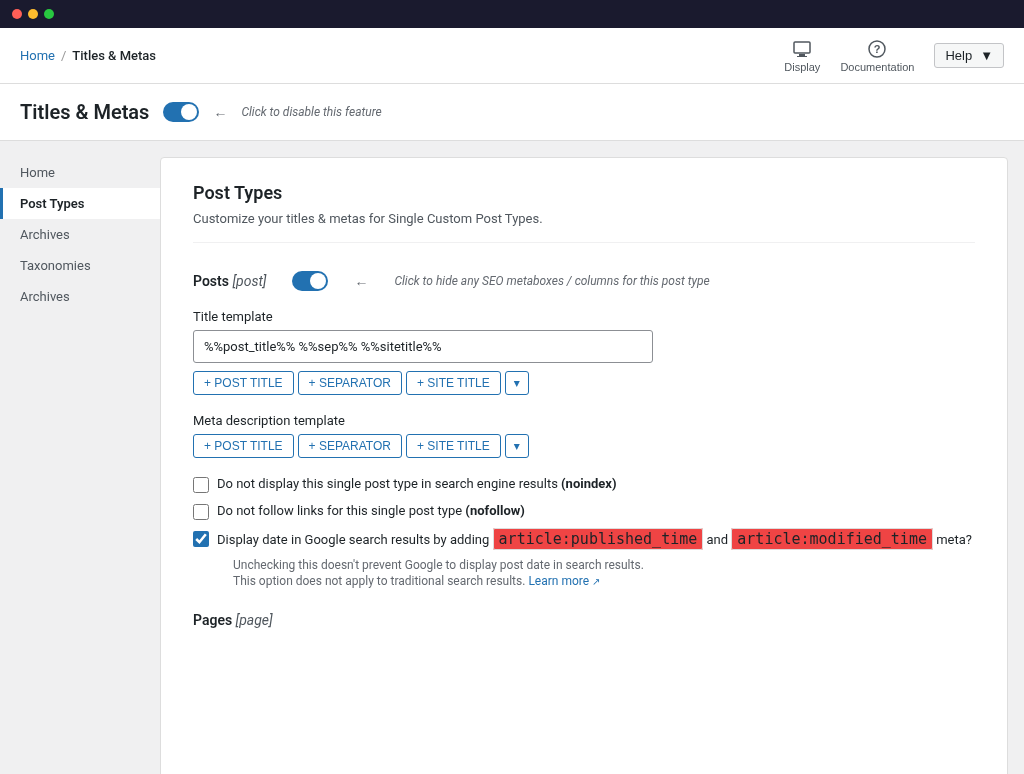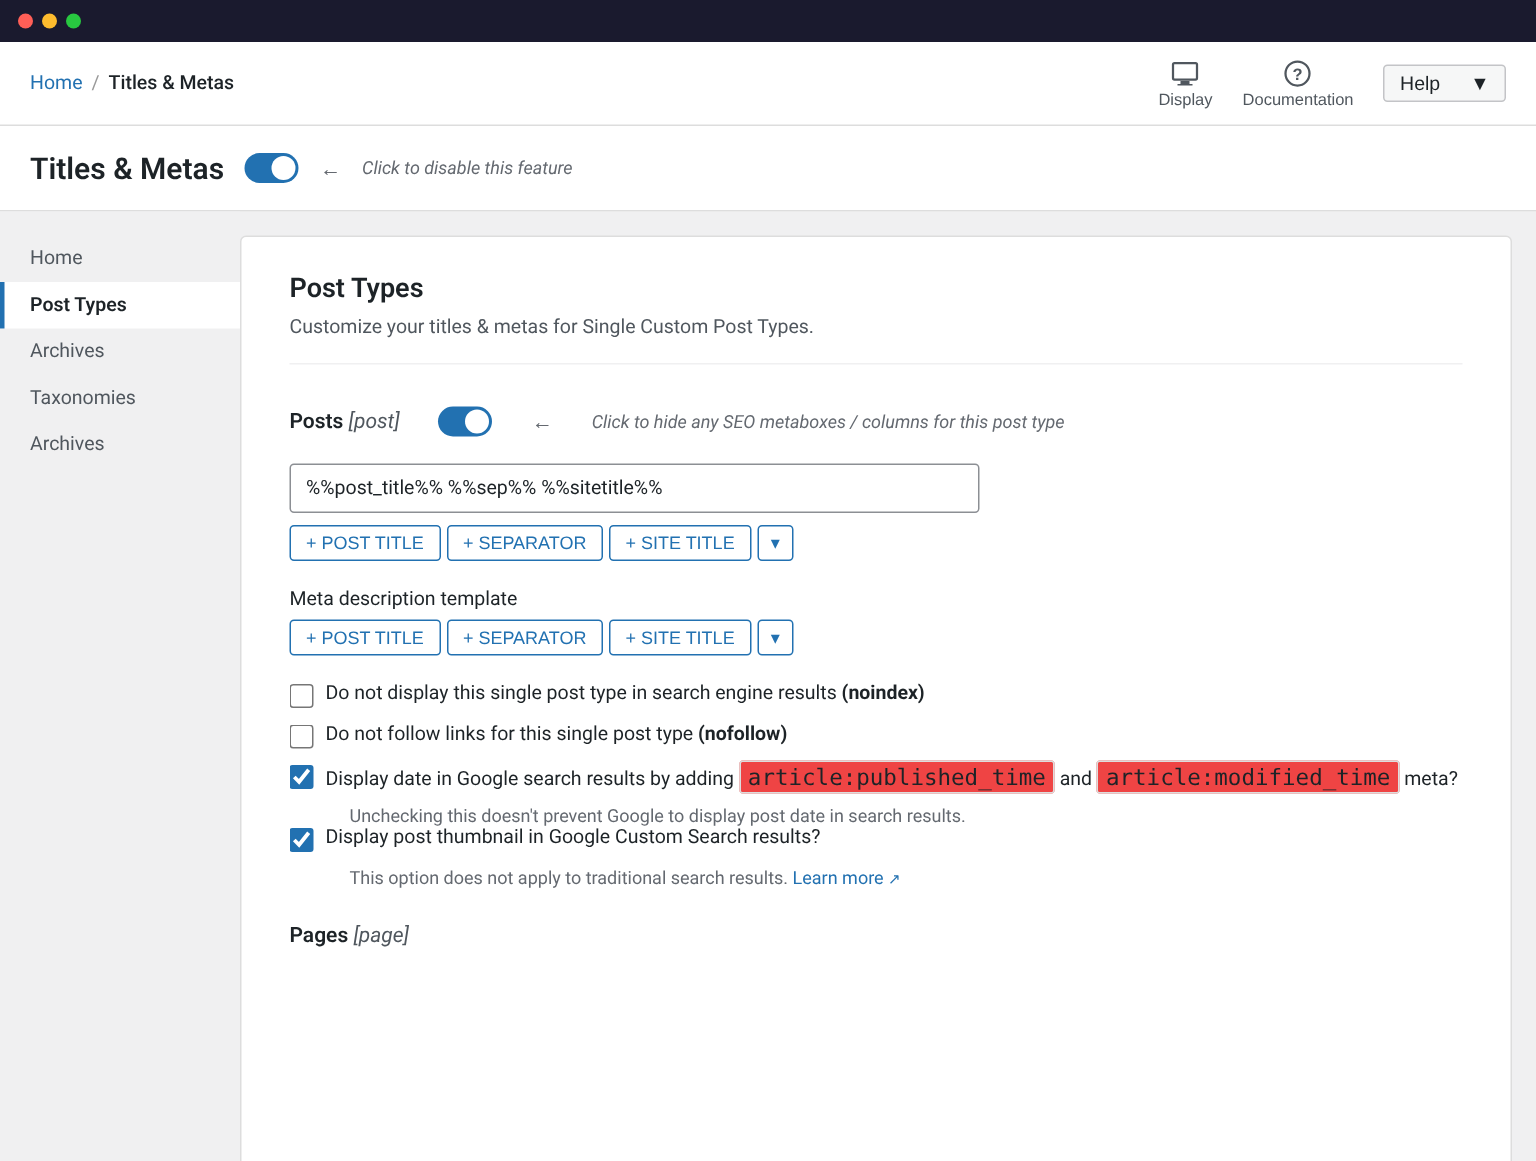--- a/index.html
+++ b/index.html
@@ -72,21 +72,21 @@
     }
     .help-btn {
       border: 1px solid #c3c4c7;
       border-radius: 3px;
       padding: 4px 10px;
       background: #f6f7f7;
       cursor: pointer;
       font-size: 13px;
       display: flex;
       align-items: center;
-      gap: 20px;
+      gap: 8px;
       color: #1d2327;
     }
 
     
     .page-header {
       background: #fff;
       border-bottom: 1px solid #ddd;
       padding: 16px 20px;
       display: flex;
       align-items: center;
@@ -385,20 +385,21 @@
         </span>
         <label class="toggle-switch on">
           <div class="toggle-track"></div>
           <div class="toggle-thumb"></div>
         </label>
         <span class="arrow-icon">←</span>
         <span class="click-hint">Click to hide any SEO metaboxes / columns for this post type</span>
       </div>
 
       <div>
+        <p class="field-label">Title template</p>
         <input type="text" class="template-input" value="%%post_title%% %%sep%% %%sitetitle%%" style="">
         <div class="btn-group">
           <button class="btn-tag">+ POST TITLE</button>
           <button class="btn-tag">+ SEPARATOR</button>
           <button class="btn-tag">+ SITE TITLE</button>
           <button class="btn-dropdown">▾</button>
         </div>
       </div>
 
       <div>
@@ -433,26 +434,20 @@
             <code class="meta-tag">article:published_time</code>
             and
             <code class="meta-tag">article:modified_time</code>
             meta?
           </label>
         </div>
         <p class="checkbox-sub-text">Unchecking this doesn't prevent Google to display post date in search results.</p>
       </div>
 
       <div>
-        <div class="checkbox-row">
-          <input type="checkbox" id="thumbnail" checked="" style="">
-          <label for="thumbnail">
-            Display post thumbnail in Google Custom Search results?
-          </label>
-        </div>
         <p class="checkbox-sub-text">
           This option does not apply to traditional search results.
           <a href="#">Learn more</a>
           <span class="external-icon">↗</span>
         </p>
       </div>
     </div>
 
     <div class="pages-header">
       <span class="post-type-label">

